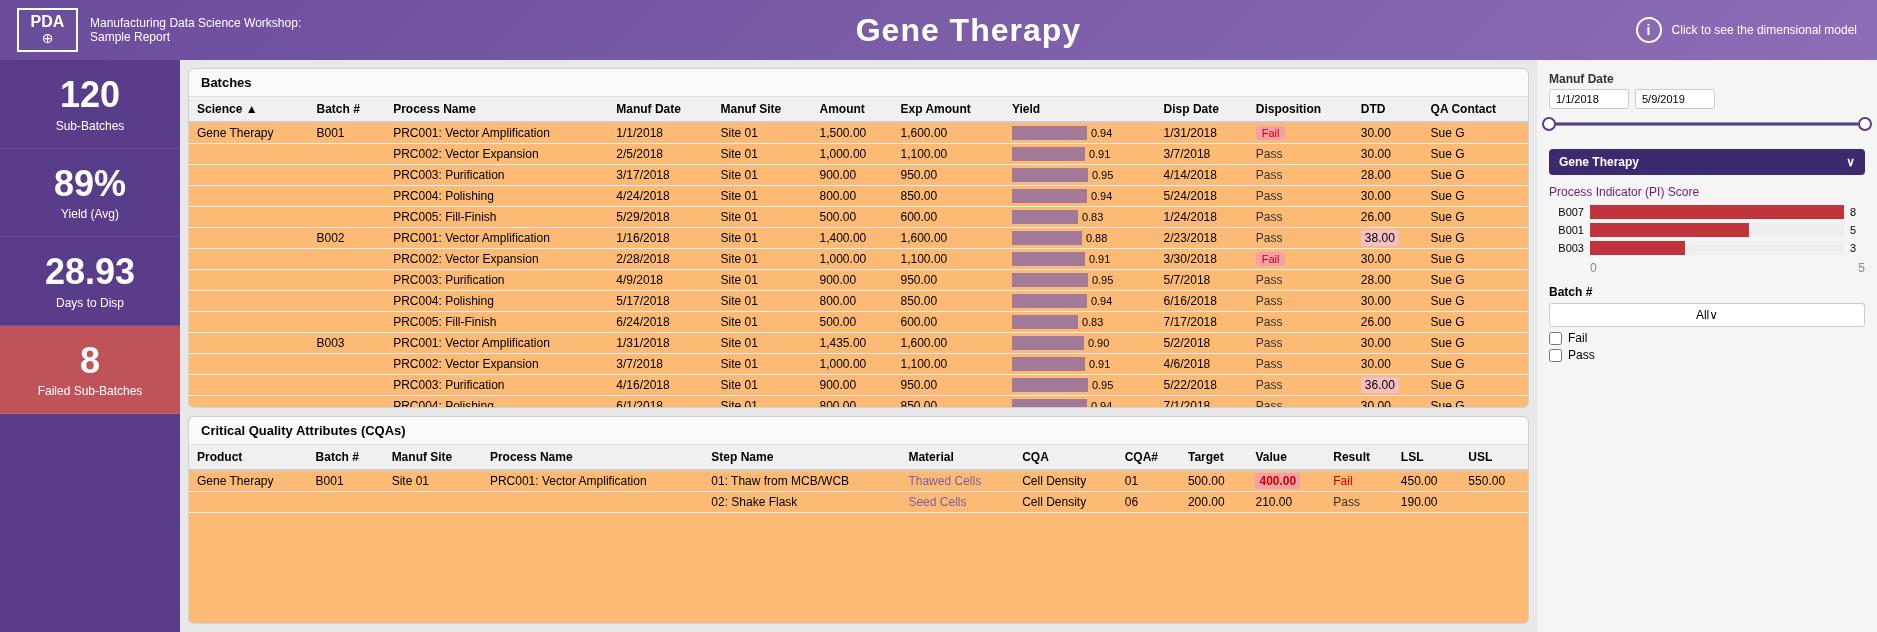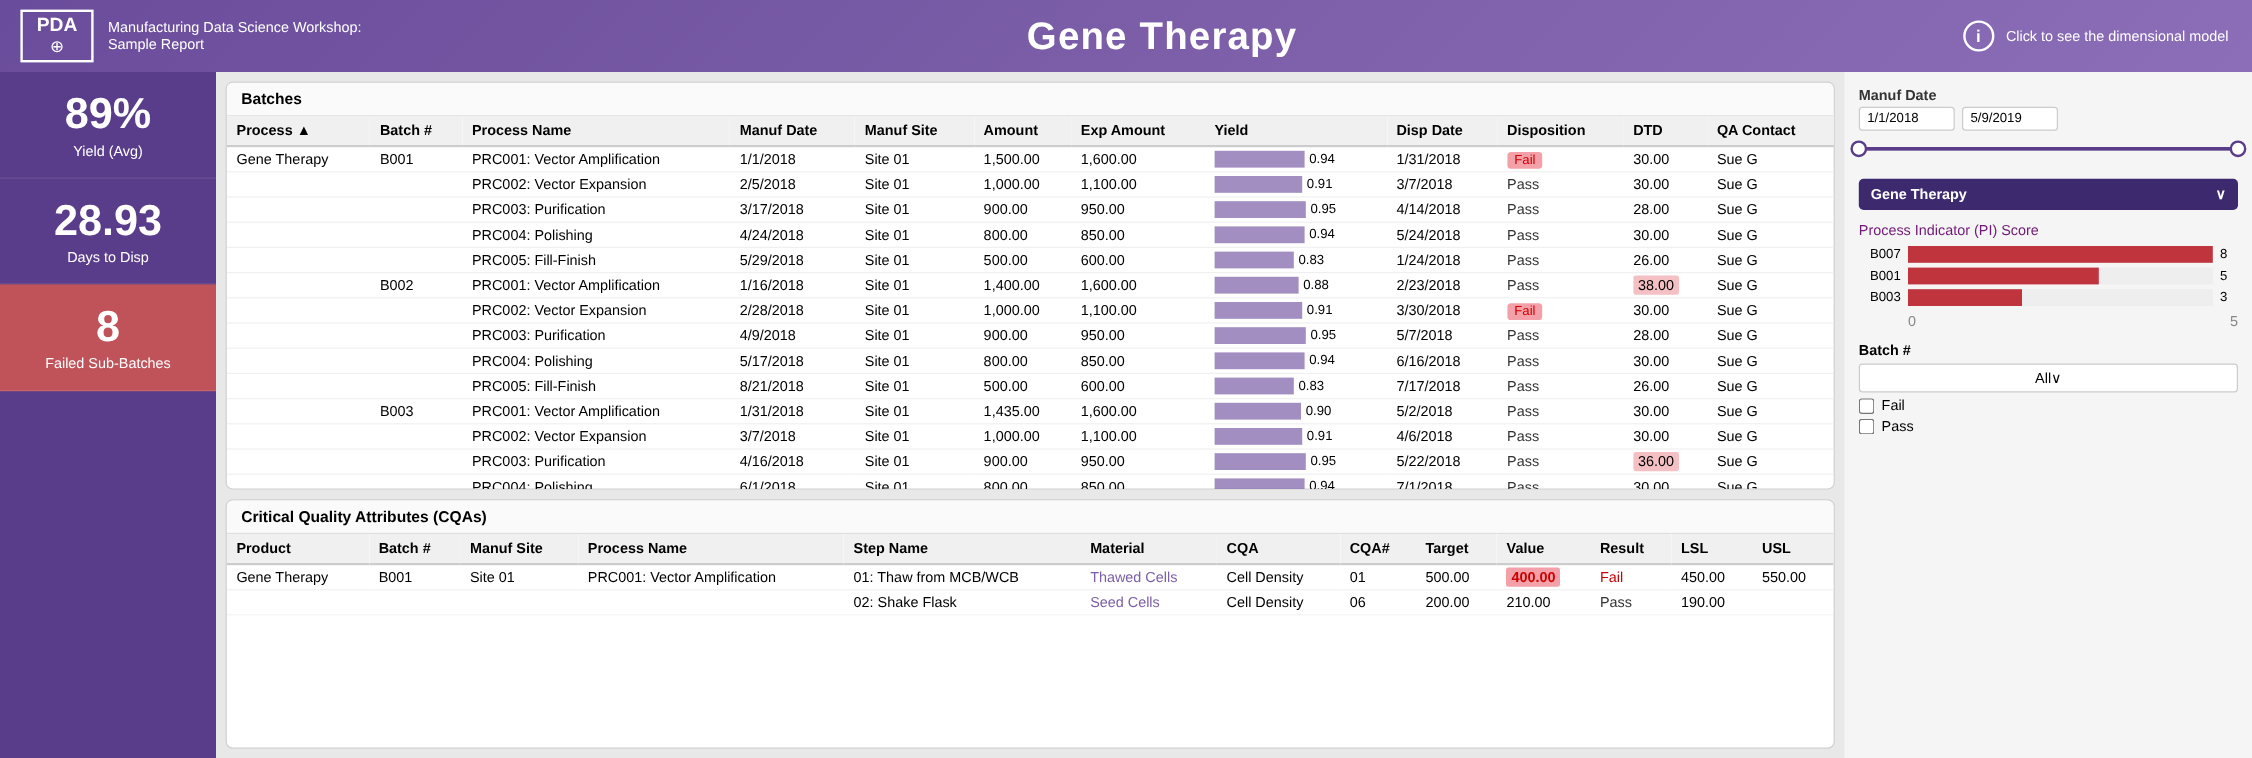--- a/index.html
+++ b/index.html
@@ -58,21 +58,21 @@
     }
     .stat-card.failed { background: #c0535a; }
     .stat-number { font-size: 36px; font-weight: bold; line-height: 1.1; }
     .stat-label { font-size: 12px; margin-top: 4px; }
 
     
     .center { flex: 1; padding: 8px; display: flex; flex-direction: column; gap: 8px; overflow: hidden; }
 
     
     .panel {
-      background: #ffffff;
+      background: #fdba74;
       border: 1px solid #d0d0d0;
       border-radius: 6px;
       overflow: hidden;
     }
     .panel-title {
       padding: 6px 12px;
       font-weight: bold;
       font-size: 13px;
       border-bottom: 1px solid #e0e0e0;
       background: #fafafa;
@@ -181,20 +181,24 @@
   <div class="header-info">
     <div class="info-circle">i</div>
     <span>Click to see the dimensional model</span>
   </div>
 </div>
 
 <div class="main">
 
   <div class="sidebar">
     <div class="stat-card">
+      <div class="stat-number">120</div>
+      <div class="stat-label">Sub-Batches</div>
+    </div>
+    <div class="stat-card">
       <div class="stat-number">89%</div>
       <div class="stat-label">Yield (Avg)</div>
     </div>
     <div class="stat-card">
       <div class="stat-number">28.93</div>
       <div class="stat-label">Days to Disp</div>
     </div>
     <div class="stat-card failed">
       <div class="stat-number">8</div>
       <div class="stat-label">Failed Sub-Batches</div>
@@ -202,21 +206,21 @@
   </div>
 
   <div class="center">
 
     <div class="panel">
       <div class="panel-title">Batches</div>
       <div class="table-container">
         <table>
           <thead>
             <tr>
-              <th>Process ▲</th>
+              <th>Science ▲</th>
               <th>Batch #</th>
               <th>Process Name</th>
               <th>Manuf Date</th>
               <th>Manuf Site</th>
               <th>Amount</th>
               <th>Exp Amount</th>
               <th>Yield</th>
               <th>Disp Date</th>
               <th>Disposition</th>
               <th>DTD</th>
@@ -392,21 +396,21 @@
     </td>
     <td>6/16/2018</td>
     <td><span class="pass-badge">Pass</span></td>
     <td>30.00</td>
     <td>Sue G</td>
   </tr>
               <tr>
     <td></td>
     <td></td>
     <td>PRC005: Fill-Finish</td>
-    <td>8/21/2018</td>
+    <td>6/24/2018</td>
     <td>Site 01</td>
     <td>500.00</td>
     <td>600.00</td>
     <td>
       <div class="yield-bar">
         <span class="bar" style="width:66px; background:#7b5ea7; opacity:0.7;"></span>
         <span class="yield-val">0.83</span>
       </div>
     </td>
     <td>7/17/2018</td>

